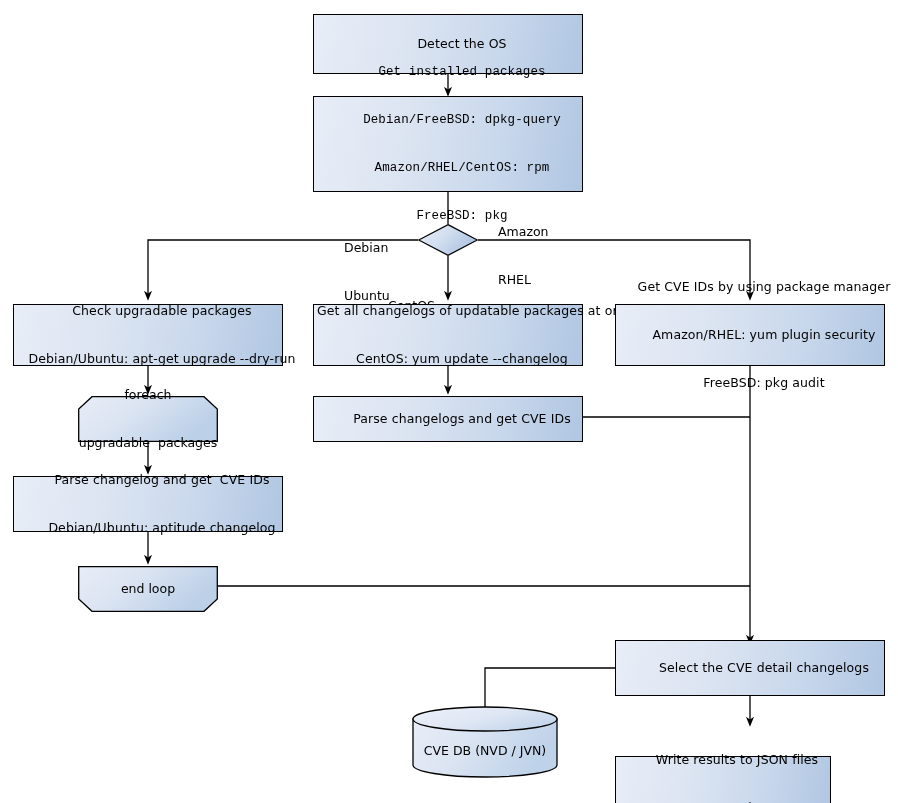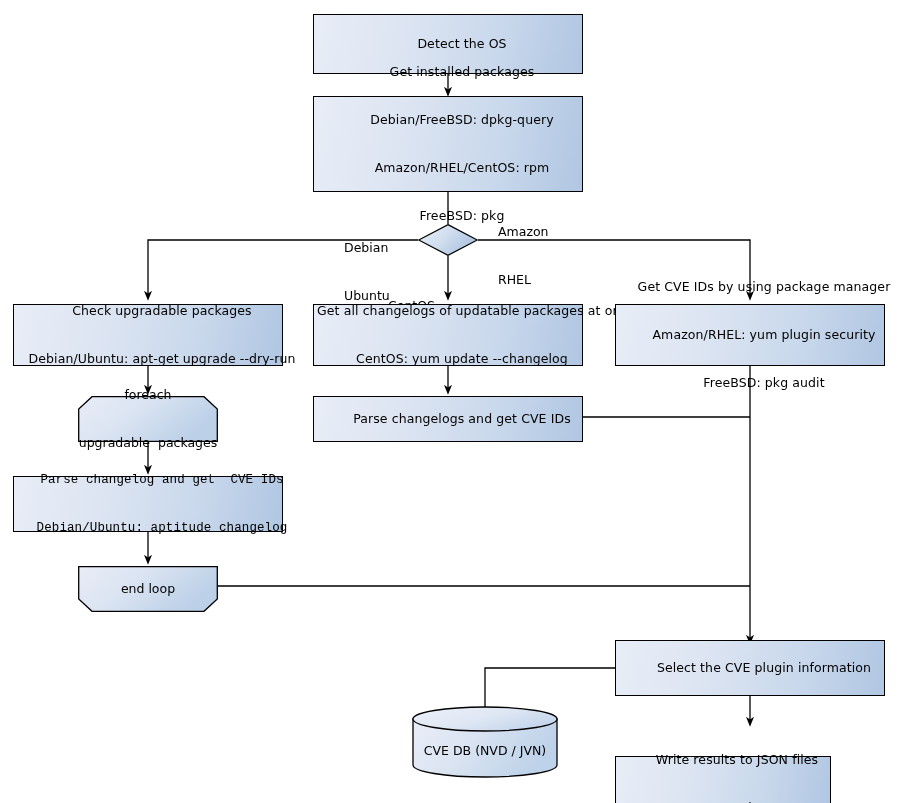--- a/index.html
+++ b/index.html
@@ -108,21 +108,21 @@
       <path d="M750,696 L750,722" marker-end="url(#arrow)"></path>
 
       <path d="M617,668 L485,668 L485,712"></path>
     </g>
   </svg>
 
   <div class="node rect" style="left:313px;top:14px;width:270px;height:60px;">
     <span>Detect the OS</span>
   </div>
 
-  <div class="node rect" style="left:313px;top:96px;width:270px;height:96px;">
+  <div class="node rect" style="left:313px;top:96px;width:270px;height:96px;font-family:Liberation Mono, monospace;">
     <div>
       <div>Get installed packages</div>
       <div>Debian/FreeBSD: dpkg-query</div>
       <div>Amazon/RHEL/CentOS: rpm</div>
       <div>FreeBSD: pkg</div>
     </div>
   </div>
 
   <div class="diamond" style="left:418px;top:224px;width:60px;height:32px;">
     <svg width="60" height="32" viewBox="0 0 60 32" xmlns="http://www.w3.org/2000/svg">
@@ -190,21 +190,21 @@
         <div>foreach</div>
         <div>upgradable  packages</div>
       </div>
     </div>
   </div>
 
   <div class="node rect" style="left:313px;top:396px;width:270px;height:46px;">
     <span>Parse changelogs and get CVE IDs</span>
   </div>
 
-  <div class="node rect" style="left:13px;top:476px;width:270px;height:56px;font-family:Liberation Mono, monospace;">
+  <div class="node rect" style="left:13px;top:476px;width:270px;height:56px;">
     <div>
       <div>Parse changelog and get  CVE IDs</div>
       <div>Debian/Ubuntu: aptitude changelog</div>
     </div>
   </div>
 
   <div class="loopwrap" style="left:78px;top:566px;width:140px;height:46px;">
     <svg class="outline" width="140" height="46" viewBox="0 0 140 46" xmlns="http://www.w3.org/2000/svg">
       <defs>
         <linearGradient id="lgrad2" x1="0" y1="0" x2="1" y2="0.4">
@@ -214,21 +214,21 @@
         </linearGradient>
       </defs>
       <path d="M0.7,0.7 L139.3,0.7 L139.3,33 L126,45.3 L14,45.3 L0.7,33 Z" fill="url(#lgrad2)" stroke="#000000" stroke-width="1.3"></path>
     </svg>
     <div class="lbl">
       <span>end loop</span>
     </div>
   </div>
 
   <div class="node rect" style="left:615px;top:640px;width:270px;height:56px;">
-    <span>Select the CVE plugin information</span>
+    <span>Select the CVE detail changelogs</span>
   </div>
 
   <div class="dbwrap" style="left:412px;top:706px;width:146px;height:72px;">
     <svg width="146" height="72" viewBox="0 0 146 72" xmlns="http://www.w3.org/2000/svg">
       <defs>
         <linearGradient id="cylgrad" x1="0" y1="0" x2="1" y2="0.3">
           <stop offset="0%" stop-color="#e9eef8"></stop>
           <stop offset="45%" stop-color="#dbe4f2"></stop>
           <stop offset="100%" stop-color="#bed2e9"></stop>
         </linearGradient>

